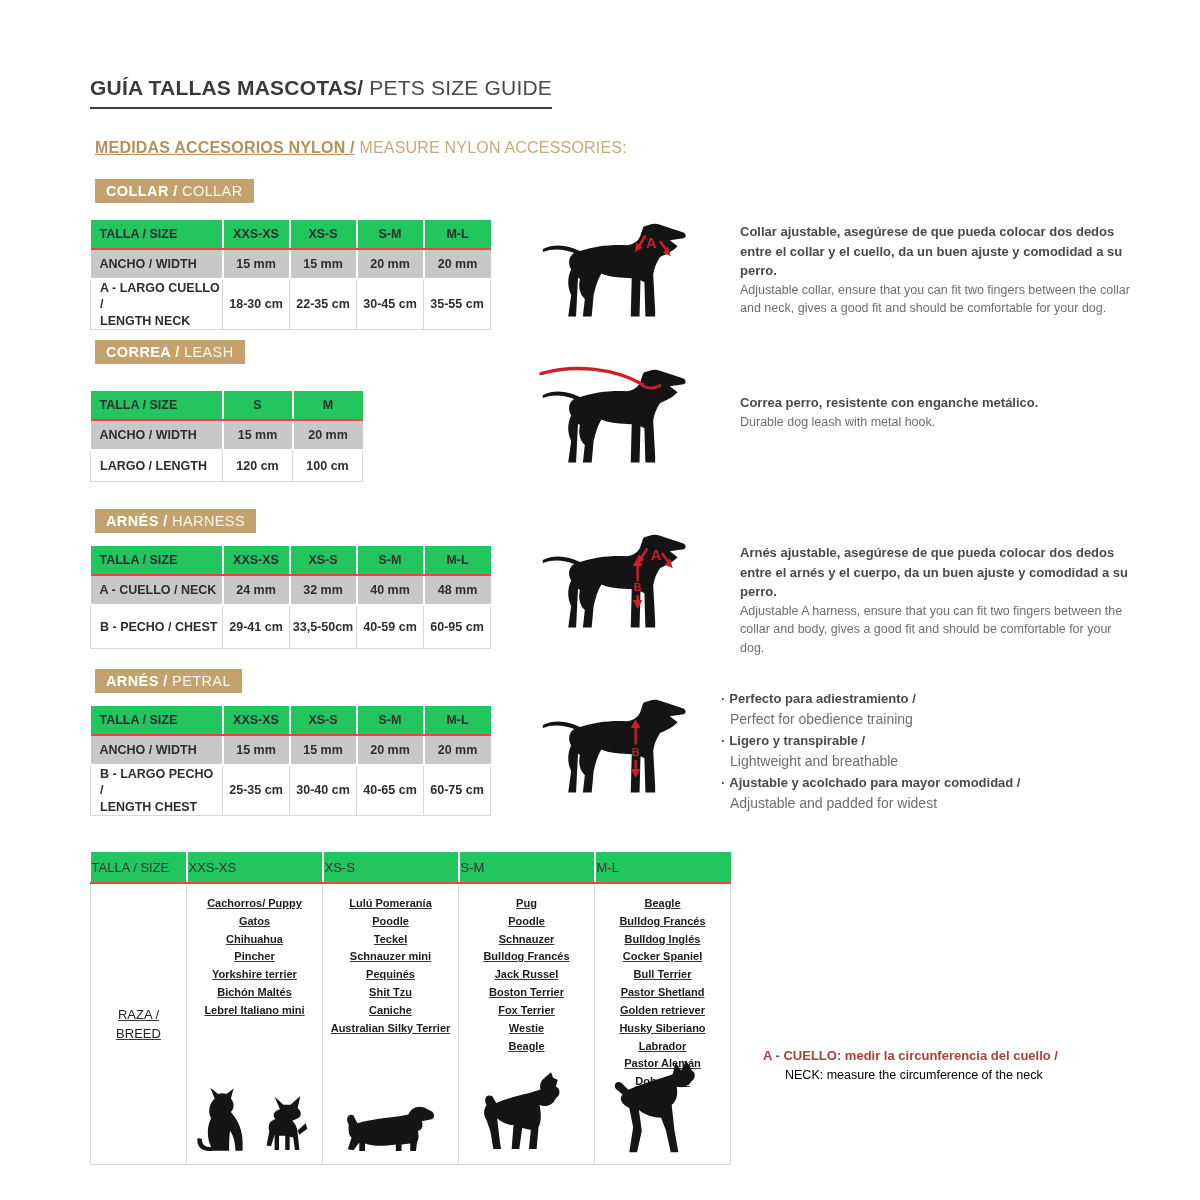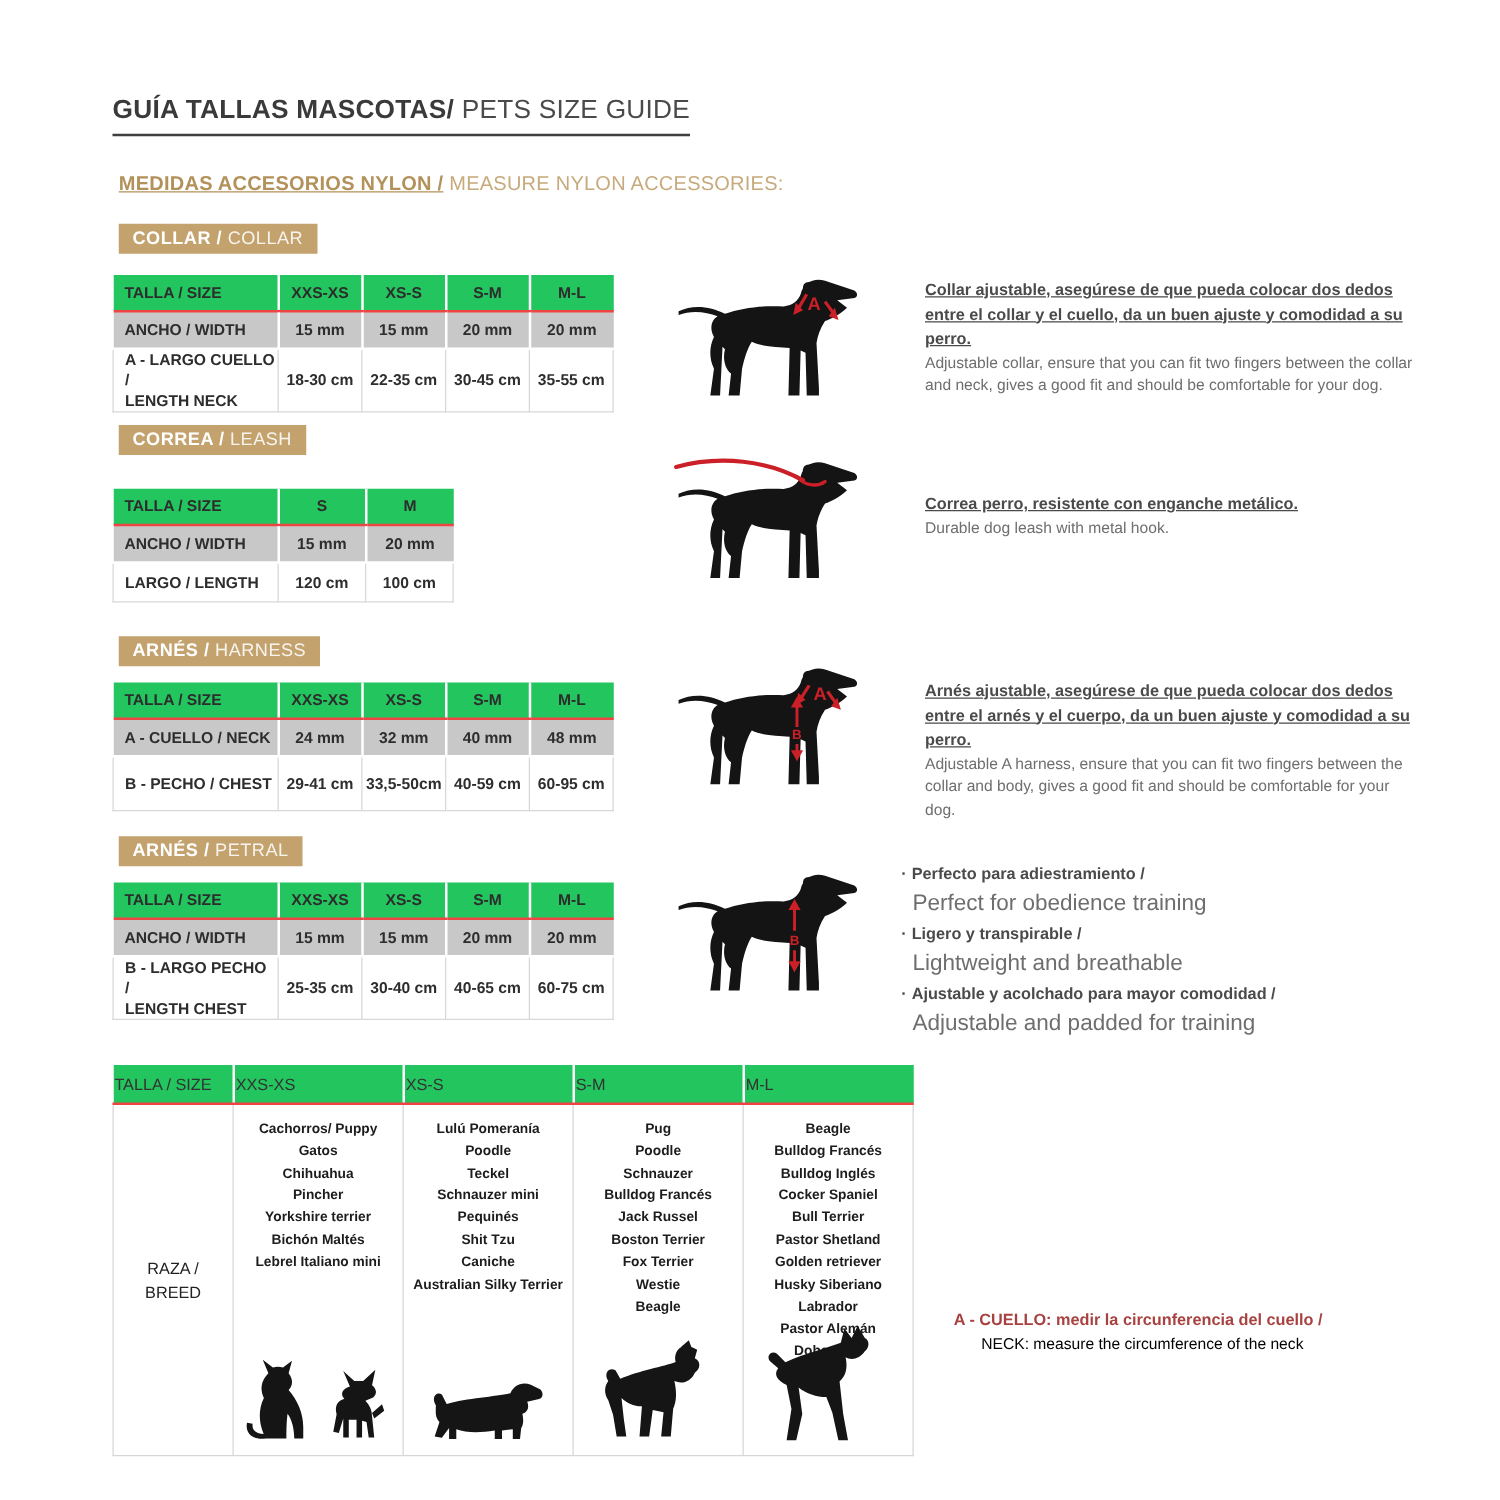--- a/index.html
+++ b/index.html
@@ -27,31 +27,31 @@
   .row-head td{background:#22c55e;height:28px;border-right:2px solid #fff;border-bottom:2px solid #ef4444;}
   .row-head td:last-child{border-right:none;}
   .row-shade td{background:#c8c8c8;height:28px;border-right:2px solid #fff;border-bottom:2px solid #fff;}
   .row-shade td:last-child{border-right:none;}
   .row-plain td{background:#fff;height:42px;border:1px solid #d8d8d8;}
   .leash-table .row-plain td{height:30px;}
   .pre{white-space:pre-line;line-height:1.3;}
 
   
   .desc{line-height:1.5;}
-  .d-es{font-size:13px;font-weight:700;color:#4a4a4a;text-decoration:underline;}
+  .d-es{font-size:13px;font-weight:700;color:#4a4a4a;}
   .d-en{font-size:12.5px;color:#6e6e6e;}
   .bullets .b-item{margin-bottom:3px;line-height:1.45;}
   .bl-es{font-size:13px;font-weight:700;color:#4a4a4a;}
-  .bl-en{font-size:18px;color:#6e6e6e;padding-left:9px;}
+  .bl-en{font-size:14px;color:#6e6e6e;padding-left:9px;}
   .dot{font-weight:700;color:#4a4a4a;margin-right:4px;}
 
   
   .breed-table{border-collapse:collapse;table-layout:fixed;width:640px;}
   .breed-table .row-head td{font-size:13px;}
-  .breed-table td.bcell{background:#fff;border:1px solid #d6d6d6;vertical-align:top;padding:0;}
+  .breed-table td.bcell{background:#fff;border:1px solid #d6d6d6;vertical-align:top;padding:0;text-decoration:underline;}
   .bcell-inner{position:relative;height:280px;}
   .breeds{padding-top:11px;font-size:11px;font-weight:700;line-height:1.62;text-align:center;white-space:pre-line;color:#1c1c1c;}
   .raza{display:flex;align-items:center;justify-content:center;height:280px;font-size:13px;color:#222;
         white-space:pre-line;text-align:center;line-height:1.5;}
   .animal-row{position:absolute;bottom:7px;left:0;right:0;display:flex;justify-content:center;align-items:flex-end;gap:10px;}
 
   
   .notes .note{margin-bottom:5px;line-height:1.5;}
   .n-es{font-size:13px;font-weight:700;color:#a84240;}
   .n-en{font-size:12.5px;color:#000000;padding-left:22px;}
@@ -289,21 +289,21 @@
   <div class="b-item">
     <div class="bl-es"><span class="dot">·</span><span>Perfecto para adiestramiento /</span></div>
     <div class="bl-en">Perfect for obedience training</div>
   </div>
   <div class="b-item">
     <div class="bl-es"><span class="dot">·</span><span>Ligero y transpirable /</span></div>
     <div class="bl-en">Lightweight and breathable</div>
   </div>
   <div class="b-item">
     <div class="bl-es"><span class="dot">·</span><span>Ajustable y acolchado para mayor comodidad /</span></div>
-    <div class="bl-en">Adjustable and padded for training</div>
+    <div class="bl-en">Adjustable and padded for widest</div>
   </div>
 </div>
 
 <table class="abs breed-table" style="left:90px;top:852px;">
   <colgroup>
       <col style="width:96px">
       <col style="width:136px">
       <col style="width:136px">
       <col style="width:136px">
       <col style="width:136px">

